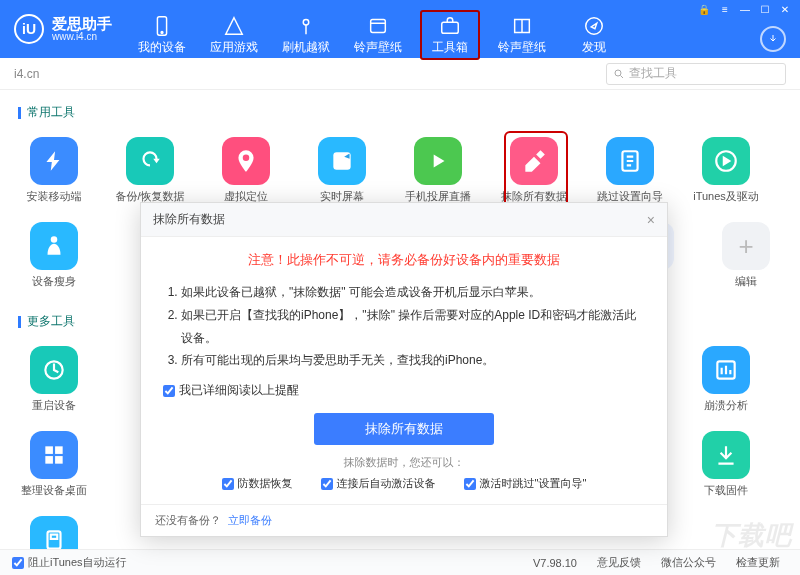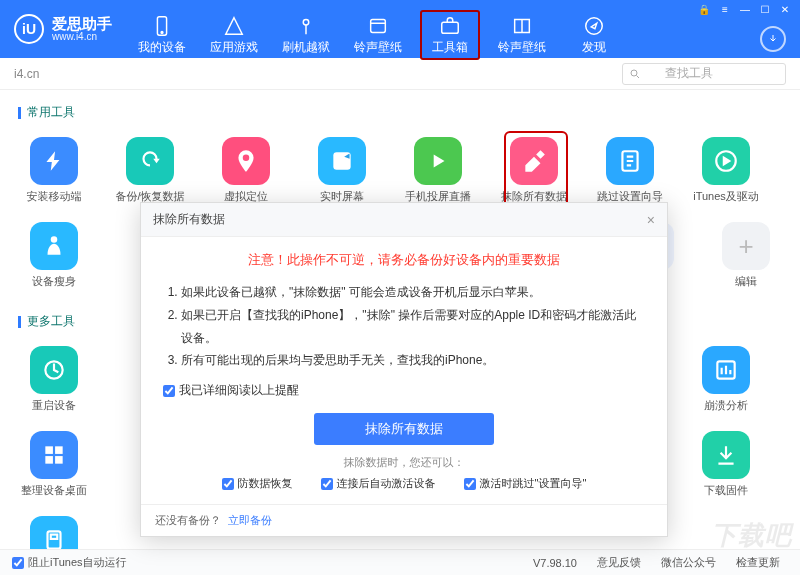--- a/index.html
+++ b/index.html
@@ -13,21 +13,21 @@
   .nav { display: flex; gap: 0; align-items: center; height: 100%; margin-top: 12px; }
   .nav-item { width: 72px; height: 100%; display: flex; flex-direction: column; align-items: center; justify-content: center; gap: 2px; cursor: pointer; position: relative; }
   .nav-item svg { width: 22px; height: 22px; }
   .nav-item.active-box::after { content:""; position:absolute; inset:4px 6px; border:2px solid #a00; border-radius:3px; pointer-events:none; }
   .win-controls { position: absolute; right: 8px; top: 4px; display: flex; gap: 6px; font-size: 10px; }
   .win-controls span { cursor: pointer; width:14px; text-align:center; }
   .circle-btn { position:absolute; right:14px; top:26px; width:26px; height:26px; border:2px solid rgba(255,255,255,.7); border-radius:50%; display:flex; align-items:center; justify-content:center; }
   .subhead { height: 32px; display:flex; align-items:center; padding:0 14px; border-bottom:1px solid #eee; }
   .subhead-text { color:#888; font-size:12px; }
   .subhead .spacer { flex:1; }
-  .search { display:flex; align-items:center; border:1px solid #ddd; border-radius:3px; height:22px; padding:0 6px; width:164px; color:#aaa;gap:20px; }
+  .search { display:flex; align-items:center; border:1px solid #ddd; border-radius:3px; height:22px; padding:0 6px; width:180px; color:#aaa; }
   .search svg { width:12px; height:12px; margin-right:4px; }
   .section-title { display:flex; align-items:center; padding:14px 18px 8px; font-size:12px; color:#0f766e; }
   .section-title::before { content:""; width:3px; height:12px; background:#2e7bff; margin-right:6px; }
   .tool-grid { display:flex; flex-wrap:wrap; padding:0 6px; }
   .tool { width:96px; display:flex; flex-direction:column; align-items:center; gap:4px; padding:8px 0 10px; position:relative; }
   .tool-icon { width:48px; height:48px; border-radius:12px; display:flex; align-items:center; justify-content:center; }
   .tool-icon svg { width:26px; height:26px; }
   .tool-label { font-size:11px; color:#555; text-align:center; }
   .tool.boxed::after { content:""; position:absolute; top:2px; left:18px; width:60px; height:74px; border:2px solid #c00; border-radius:6px; pointer-events:none; }
   .row2 { padding:0 6px; display:flex; }

